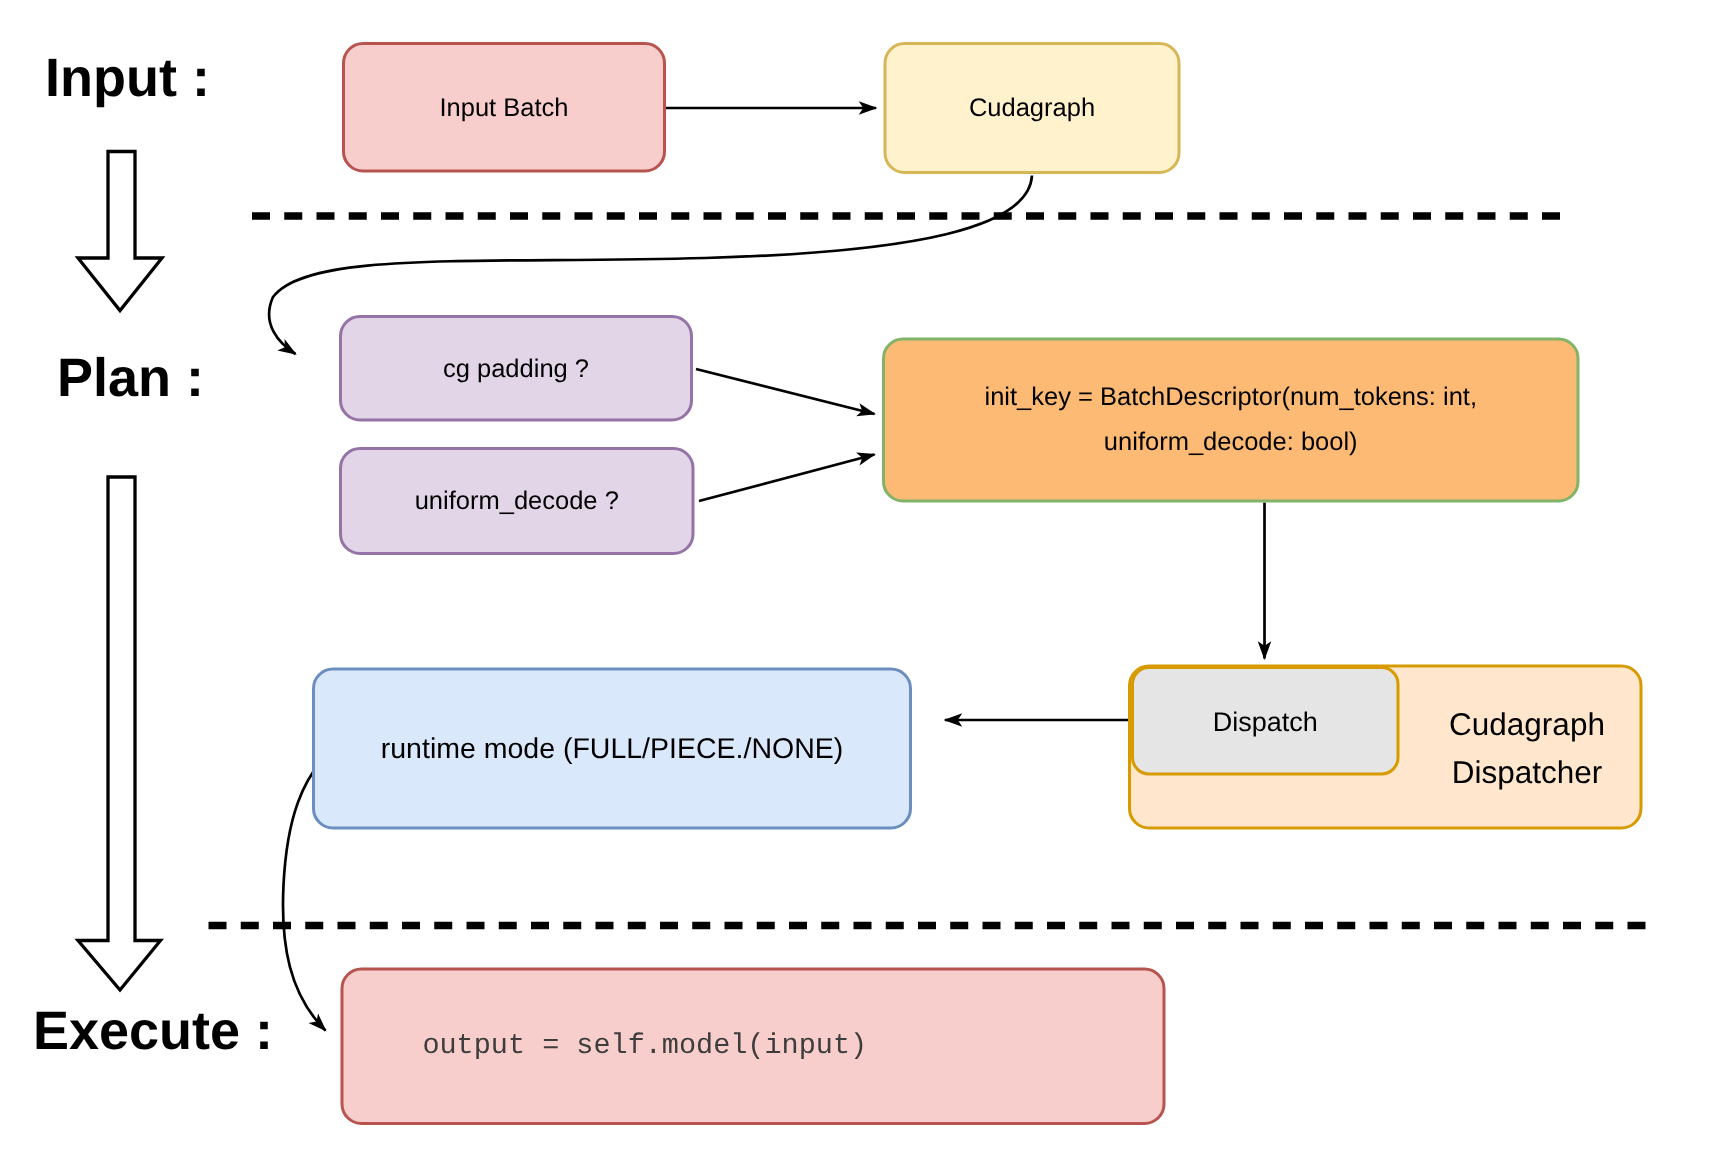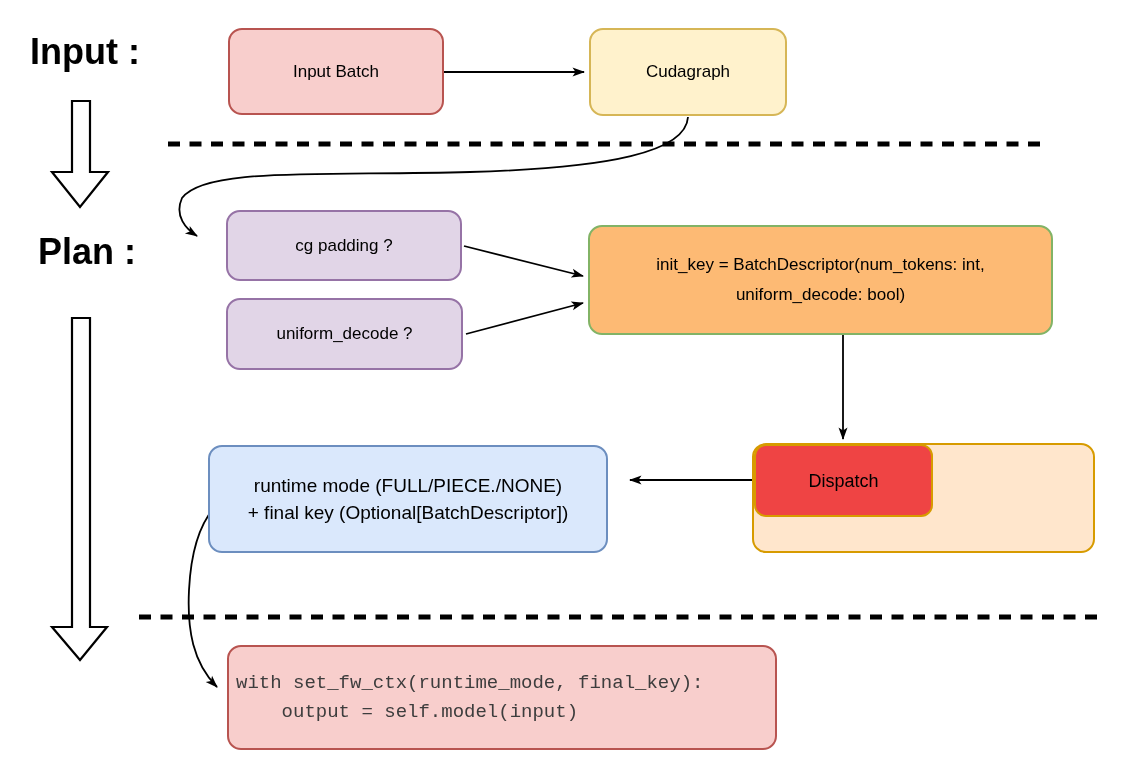--- a/index.html
+++ b/index.html
@@ -14,21 +14,21 @@
     display:flex; flex-direction:column; align-items:center; justify-content:center;
     text-align:center; font-size:17px; line-height:28px;
   }
   .node .nline { white-space:nowrap; }
   .red    { background:#f8cecc; border-color:#b85450; }
   .yellow { background:#fff2cc; border-color:#d6b656; }
   .purple { background:#e1d5e7; border-color:#9673a6; }
   .green  { background:#fdba74; border-color:#82b366; }
   .blue   { background:#dae8fc; border-color:#6c8ebf; }
   .orange-outer { background:#ffe6cc; border-color:#d79b00; justify-content:center; }
-  .orange-inner { background:#ef4444; border-color:#d79b00; border-radius:12px; font-size:18px; }
+  .orange-inner { background:#e5e5e5; border-color:#d79b00; border-radius:12px; font-size:18px; }
   .green .nline { line-height:30px; }
   .blue  { font-size:19px; line-height:27px; }
   .codebox {
     align-items:flex-start; justify-content:center;
     font-family:"Liberation Mono", monospace; font-size:19px; line-height:29px; color:#3d3d3d;
     padding-left:7px; text-align:left;
   }
   .codebox .nline { white-space:pre; }
   .cuda-label {
     position:absolute; left:943px; top:468px; width:150px;
@@ -57,20 +57,21 @@
     <path d="M 688 117 C 686 152, 610 168, 470 172 C 320 176, 205 167, 182 198 C 174 216, 186 229, 197 236" stroke="#000" stroke-width="1.8" fill="none" marker-end="url(#ah)"></path>
     <path d="M 464 246 L 583 276" stroke="#000" stroke-width="1.8" fill="none" marker-end="url(#ah)"></path>
     <path d="M 466 334 L 583 303" stroke="#000" stroke-width="1.8" fill="none" marker-end="url(#ah)"></path>
     <path d="M 843 335 L 843 439" stroke="#000" stroke-width="1.8" fill="none" marker-end="url(#ah)"></path>
     <path d="M 752 480 L 630 480" stroke="#000" stroke-width="1.8" fill="none" marker-end="url(#ah)"></path>
     <path d="M 226 497 C 200 515, 191 550, 189 590 C 187 630, 193 663, 217 687" stroke="#000" stroke-width="1.8" fill="none" marker-end="url(#ah)"></path>
   </svg>
 
   <div class="seclabel" style="left:30px; top:37px;">Input :</div>
   <div class="seclabel" style="left:38px; top:237px;">Plan :</div>
+  <div class="seclabel" style="left:22px; top:672px;">Execute :</div>
 
   <div class="node red" style="left:228px; top:28px; width:216px; height:87px;">
     <span class="nline">Input Batch</span>
   </div>
 
   <div class="node yellow" style="left:589px; top:28px; width:198px; height:88px;">
     <span class="nline">Cudagraph</span>
   </div>
 
   <div class="node purple" style="left:226px; top:210px; width:236px; height:71px;text-align:right;">
@@ -80,27 +81,26 @@
   <div class="node purple" style="left:226px; top:298px; width:237px; height:72px;">
     <span class="nline">uniform_decode ?</span>
   </div>
 
   <div class="node green" style="left:588px; top:225px; width:465px; height:110px;">
     <span class="nline">init_key = BatchDescriptor(num_tokens: int,</span>
     <span class="nline">uniform_decode: bool)</span>
   </div>
 
   <div class="node orange-outer" style="left:752px; top:443px; width:343px; height:110px;"></div>
+  <div class="cuda-label">Cudagraph Dispatcher</div>
   <div class="node orange-inner" style="left:754px; top:444px; width:179px; height:73px;">
     <span class="nline">Dispatch</span>
   </div>
 
   <div class="node blue" style="left:208px; top:445px; width:400px; height:108px;">
     <span class="nline">runtime mode (FULL/PIECE./NONE)</span>
-    <span class="nline">+ final key (Optional[BatchDescriptor])</span>
   </div>
 
   <div class="node red codebox" style="left:227px; top:645px; width:550px; height:105px;">
-    <span class="nline">with set_fw_ctx(runtime_mode, final_key):</span>
     <span class="nline">    output = self.model(input)</span>
   </div>
 
 </div>
 
 </body></html>

